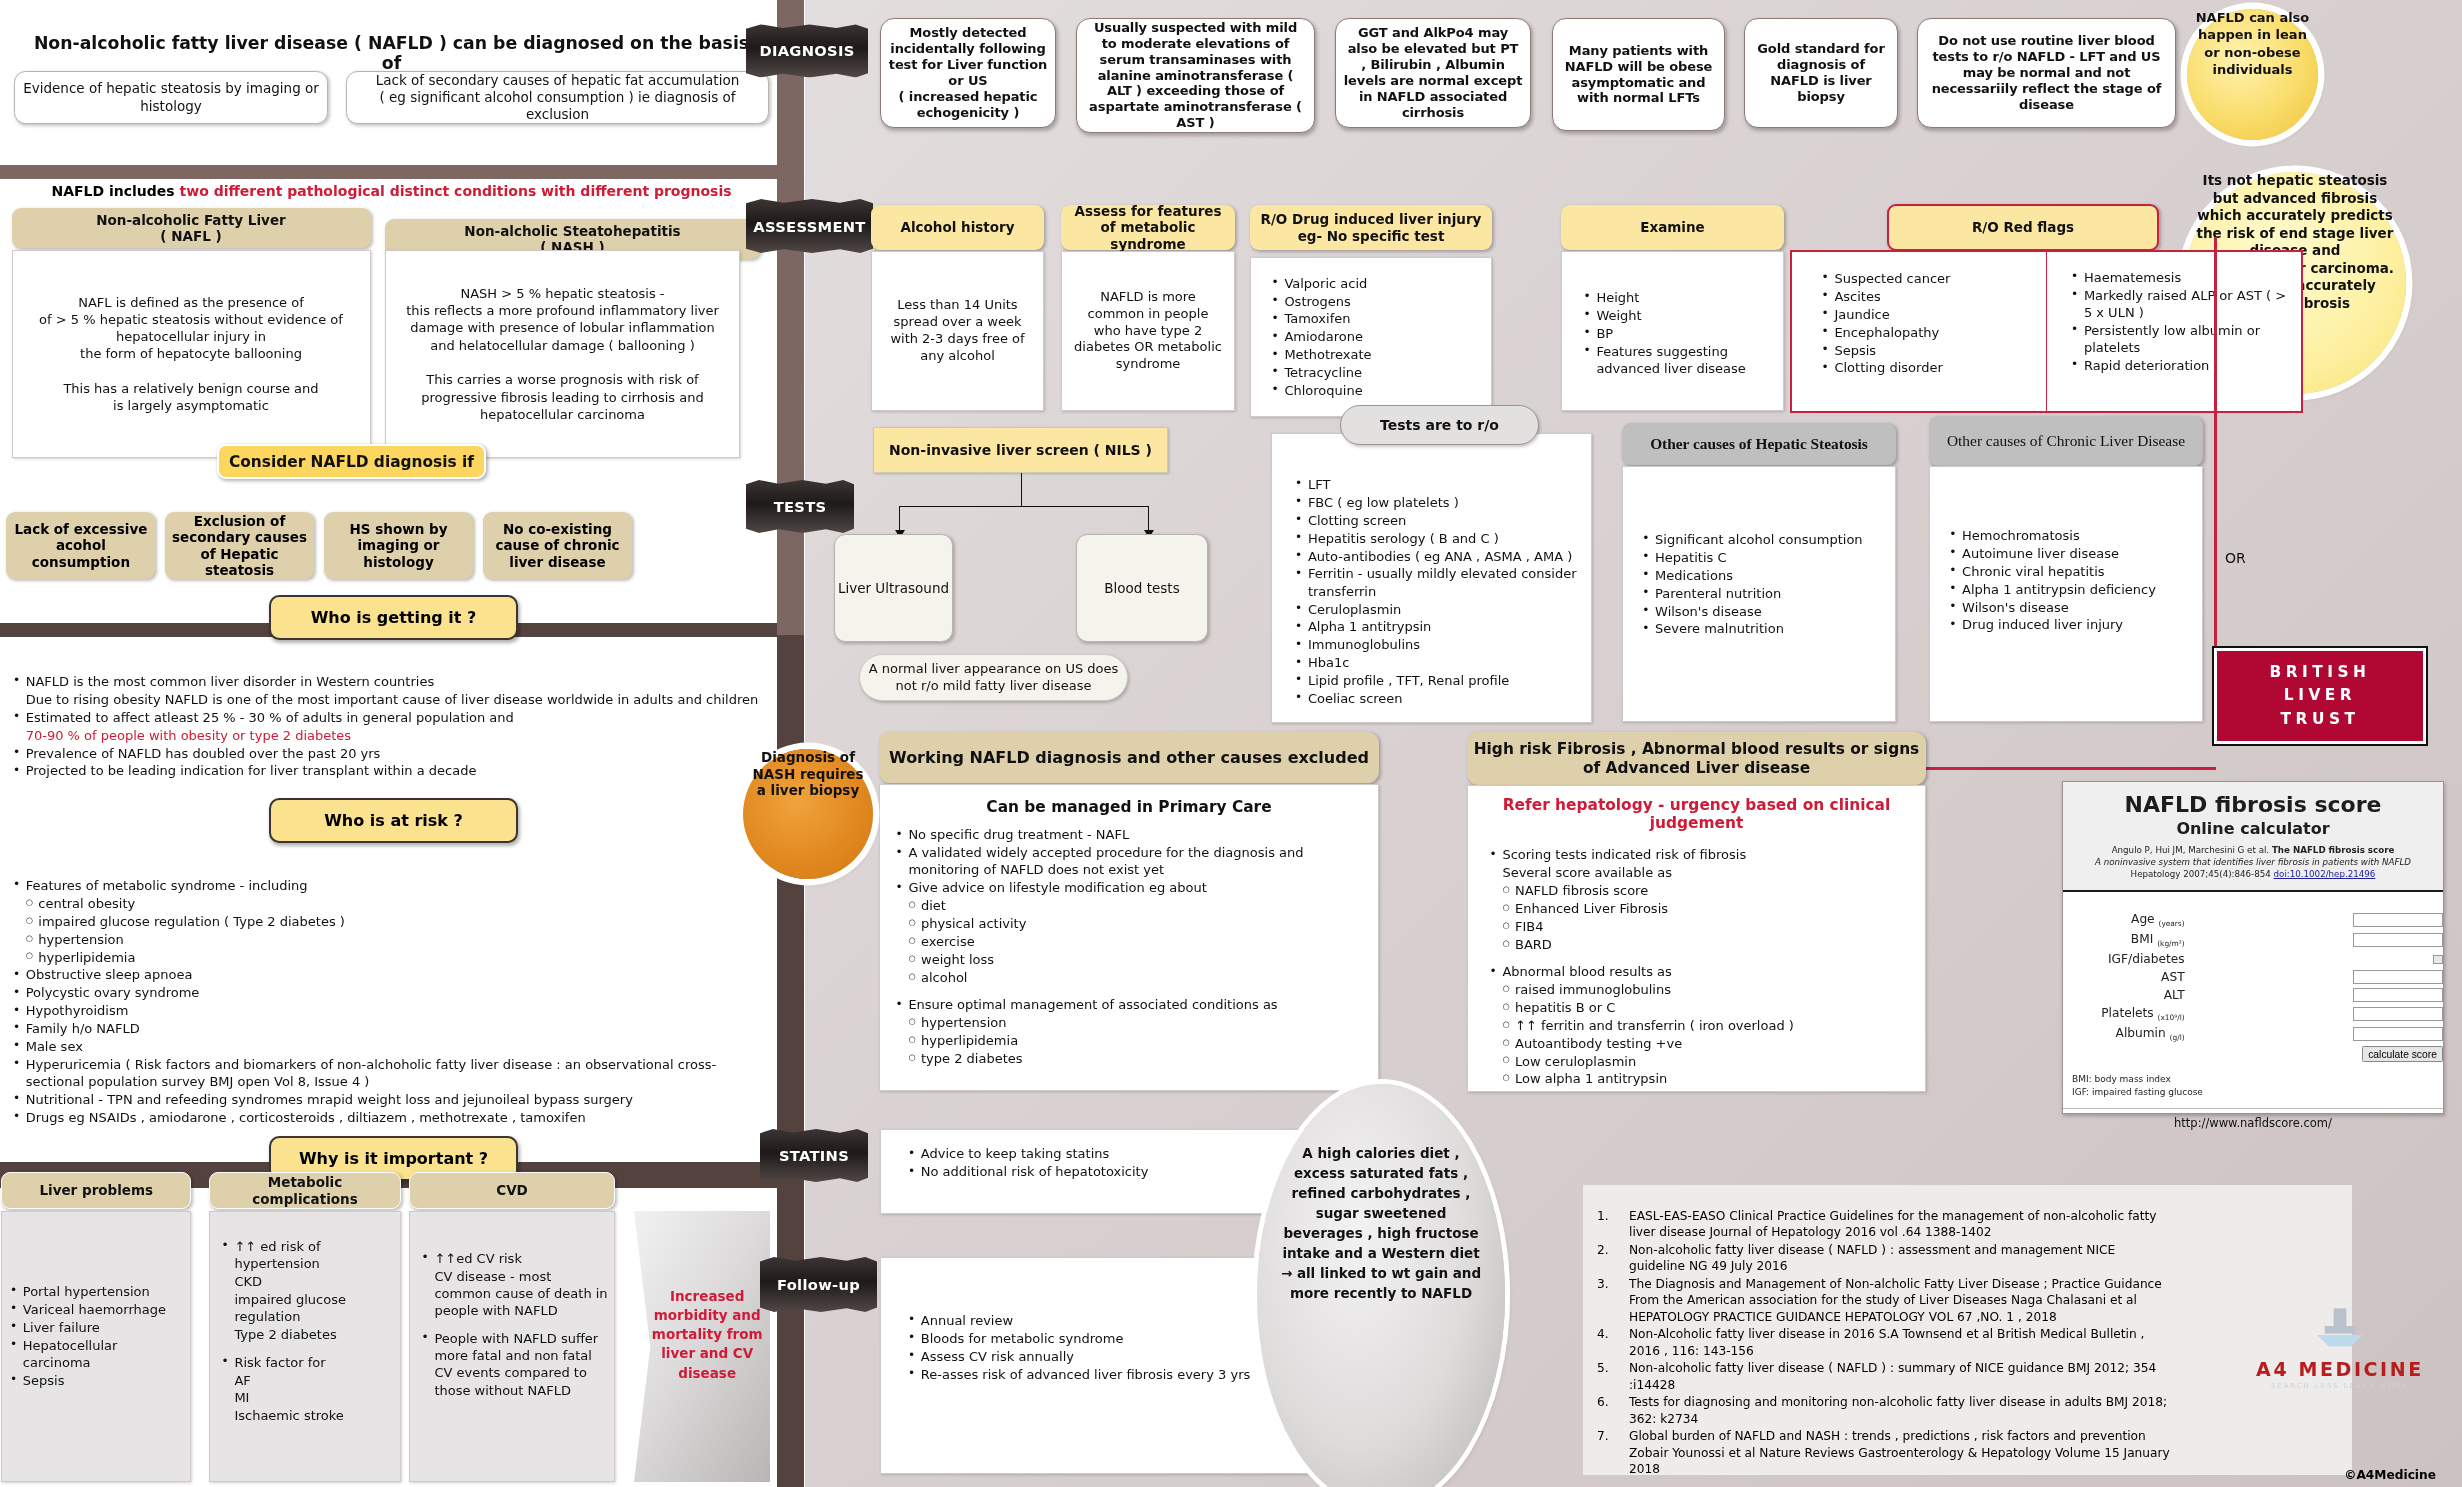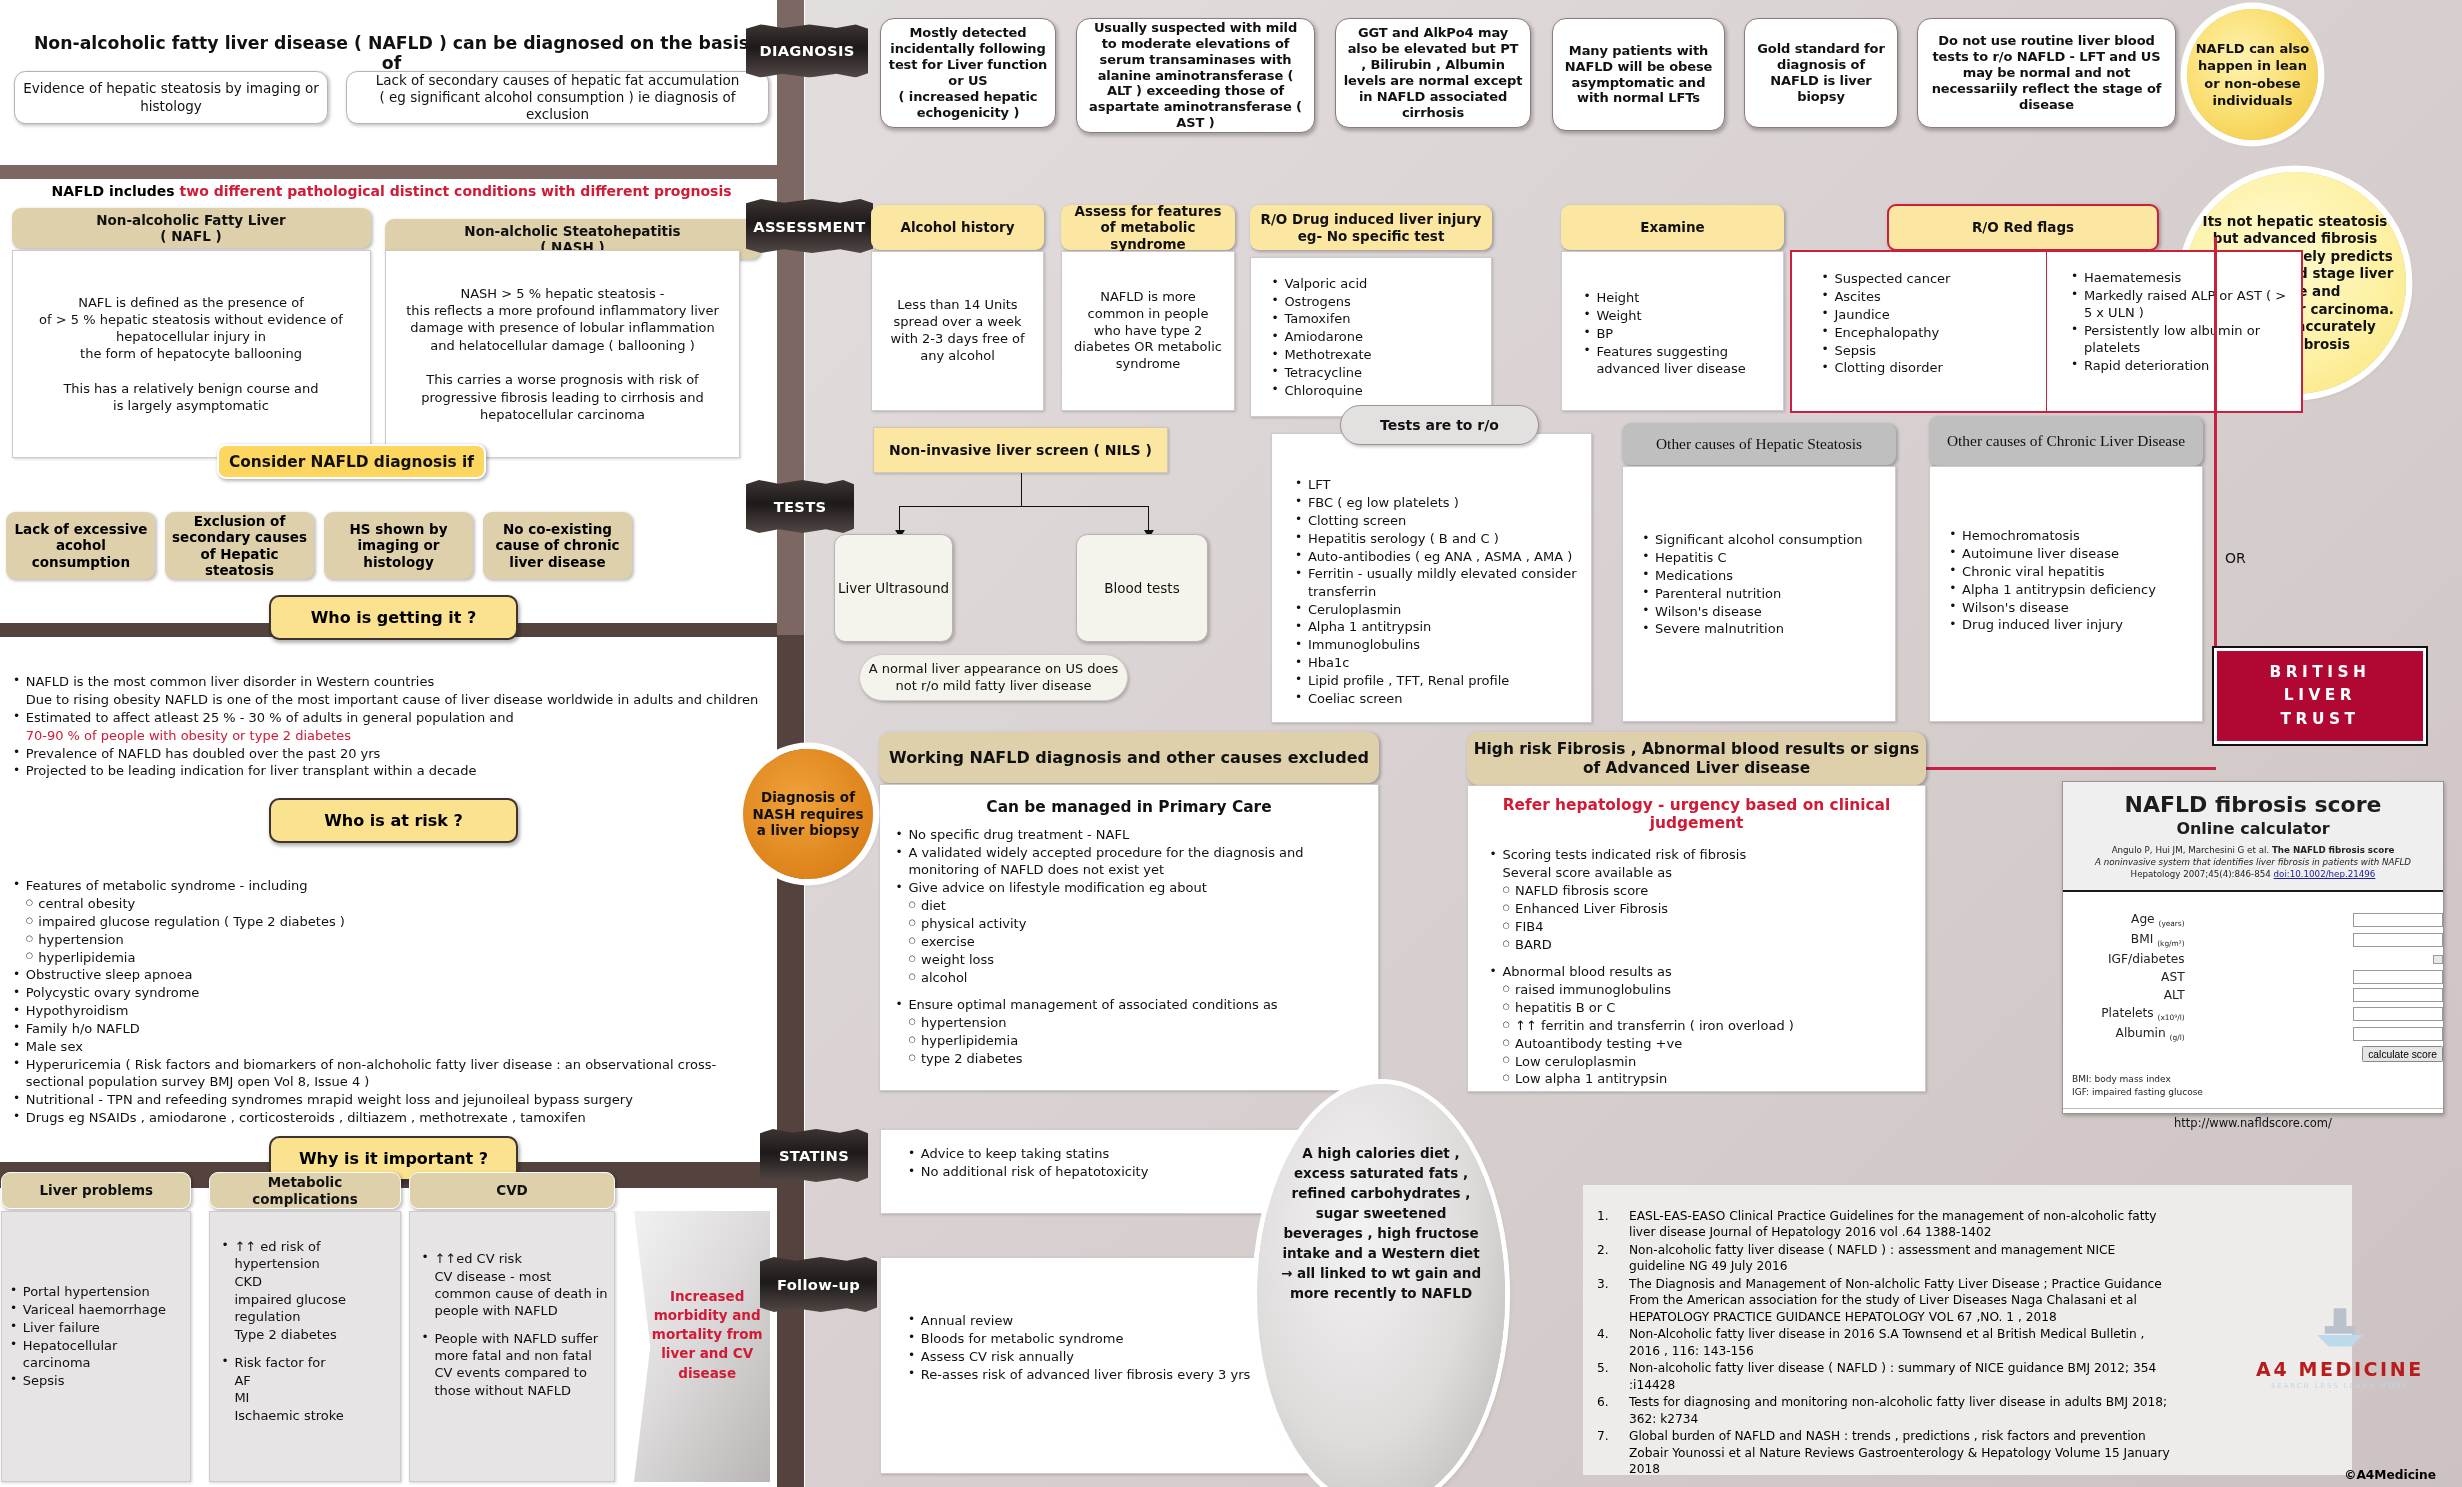--- a/index.html
+++ b/index.html
@@ -63,21 +63,21 @@
   ul.bl li.sub:before { content:"○"; left:15.4px; font-size:8.3px; top:1.9px; }
   ul.bl li.nb { }
   ul.bl li.nb:before { content:""; }
 
   
   .pill { position:absolute; border-radius:641px; background:#e3e0e0;
      border:0.6px solid #9d9595; display:flex; align-items:center; justify-content:center;
      box-shadow:1.3px 1.9px 3.2px rgba(0,0,0,.22); font-size:13.5px; font-weight:600;}
   .pill.cream2 { background:#f5f4ec; border-color:#cfcac4; }
 
-  .circle { position:absolute; border-radius:50%; display:flex; align-items:center;
+  .circle { position:absolute; border-radius:50%; display:flex; 
      justify-content:center; text-align:center; box-shadow:0 0 0 6.4px #fff, 1.9px 2.6px 6.4px rgba(0,0,0,.25); }
 
   .yellowq { position:absolute; background:#fbe28f; border:2.6px solid #3f332f; border-radius:10.3px;
      display:flex; align-items:center; justify-content:center; font-size:16px; font-weight:700;
      box-shadow:1.9px 2.6px 3.8px rgba(0,0,0,.3); }
 
   .tanbtn { position:absolute; background:#ded0ab; border-radius:9px; display:flex;
      align-items:center; justify-content:center; text-align:center; font-size:13.5px; font-weight:600;
      box-shadow:1.3px 1.9px 3.2px rgba(0,0,0,.25); padding:3.8px 5.1px; line-height:1.2;}
 
@@ -419,21 +419,21 @@
       <li>Hba1c</li>
       <li>Lipid profile , TFT, Renal profile</li>
       <li>Coeliac screen</li>
     </ul>
 </div>
 <div class="pill" style="left:1340px;top:405px;width:199px;height:40px;">
   <span class="txt" style="font-size:14px;font-weight:700;">Tests are to  r/o</span>
 </div>
 
 <div class="hdrbox greyhdr" style="left:1622px;top:423px;width:274px;height:42px;">
-    <span style="font-family:'Liberation Serif',serif;font-weight:400;font-size:15.4px;">Other causes of Hepatic Steatosis</span>
+    <span style="font-family:'Liberation Serif',serif;font-weight:700;font-size:15.4px;">Other causes of Hepatic Steatosis</span>
   </div>
 <div class="bodybox" style="left:1622px;top:466px;width:274px;height:256px;">
   <ul class="bl" id="other-steatosis-list" style="padding:64px 6.4px 0 16.7px;">
       <li>Significant alcohol consumption</li>
       <li>Hepatitis C</li>
       <li>Medications</li>
       <li>Parenteral nutrition</li>
       <li>Wilson's disease</li>
       <li>Severe malnutrition</li>
     </ul>

